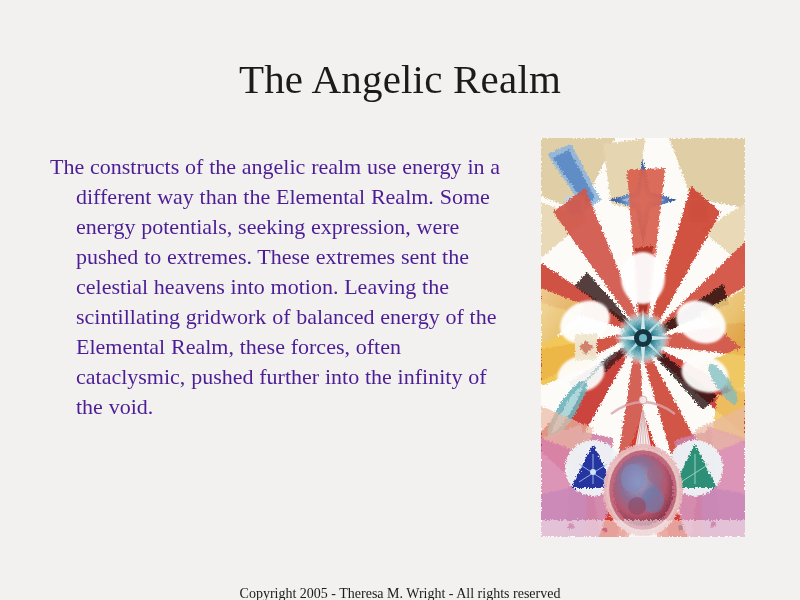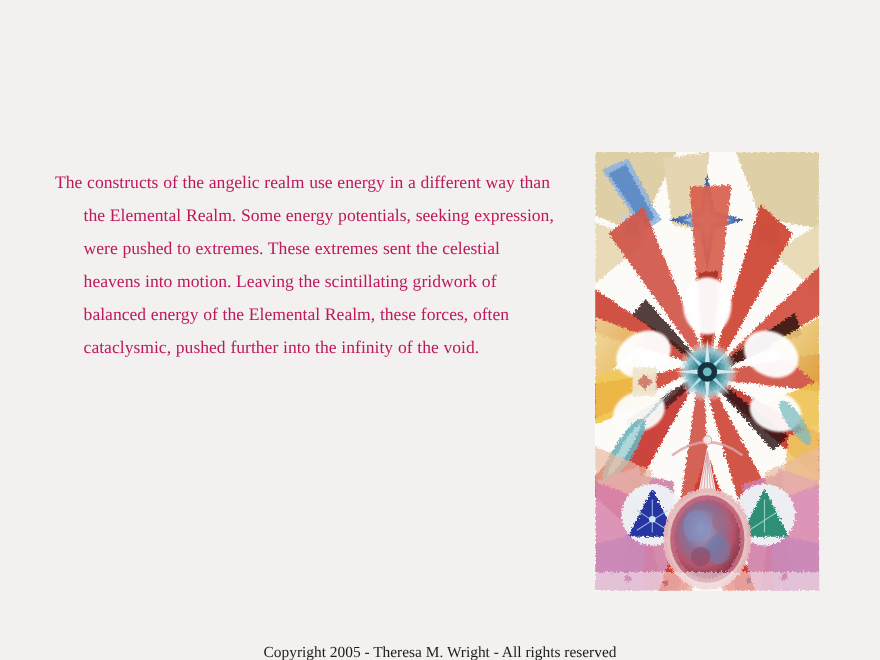--- a/index.html
+++ b/index.html
@@ -35,23 +35,23 @@
   }
 
   
   .body-block {
     position: absolute;
     left: 50px;
     top: 152px;
     width: 455px;
   }
   .body-text {
-    font-size: 16px;
+    font-size: 22px;
     line-height: 30px;
-    color: #be185d;
+    color: #4c1d95;
     text-indent: -26px;
     padding-left: 26px;
     text-align: left;
     margin: 0;
     word-spacing: 0.3px;
   }
 
   
   .footer {
     position: absolute;
@@ -78,20 +78,21 @@
     display: block;
     width: 204px;
     height: 399px;
   }
 </style>
 </head>
 <body>
 
 <div class="slide">
 
+  <h1 class="slide-title">The Angelic Realm</h1>
 
   <div class="body-block">
     <p class="body-text">The constructs of the angelic realm use energy in a different way than the Elemental Realm.  Some energy potentials, seeking expression, were pushed to extremes.  These extremes sent the celestial heavens into motion.  Leaving the scintillating gridwork of balanced energy of the Elemental Realm, these forces, often cataclysmic, pushed further into the infinity of the void.</p>
   </div>
 
   <div class="artwork">
     <svg viewBox="0 0 204 399" xmlns="http://www.w3.org/2000/svg" aria-hidden="true">
       <defs>
         <radialGradient id="gCore" cx="50%" cy="50%" r="50%">
           <stop offset="0%" stop-color="#16323f"></stop>

